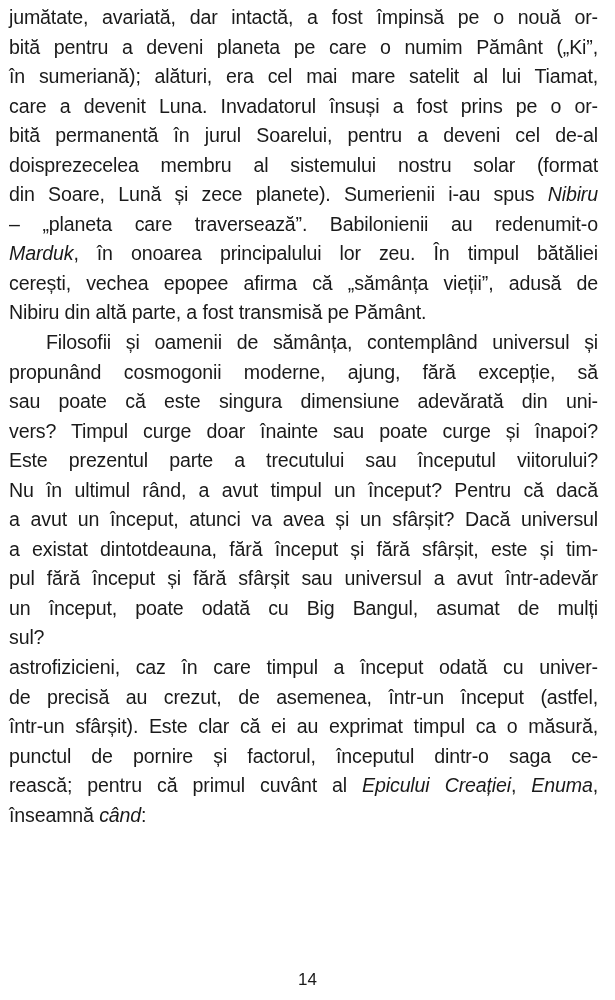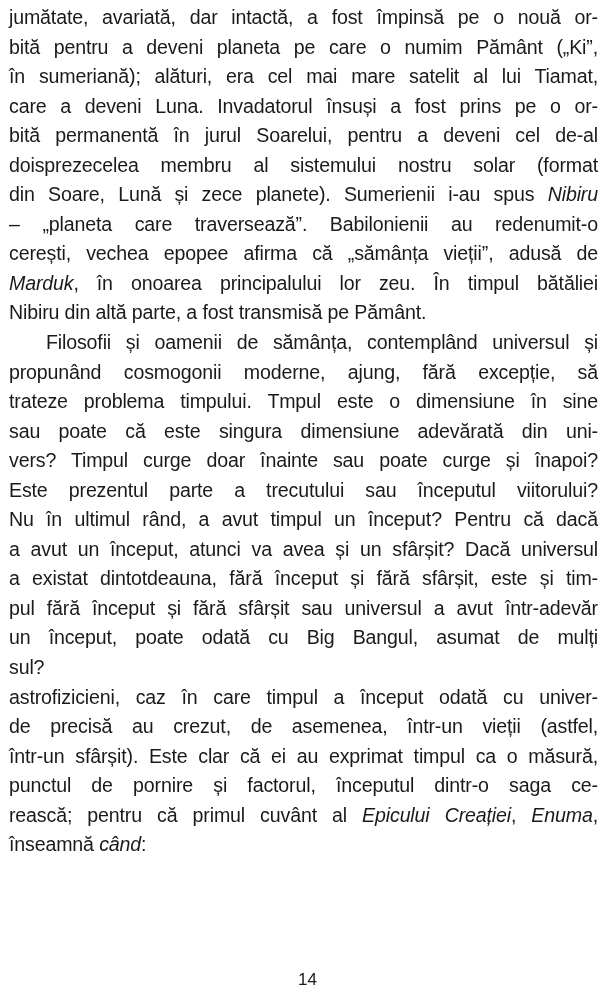--- a/index.html
+++ b/index.html
@@ -20,45 +20,44 @@
   i { font-style: italic; margin-top: 27px; }
 </style>
 </head>
 <body>
 
 <div class="page" id="page-text">
     <div>
       <span class="line">jumătate, avariată, dar intactă, a fost împinsă pe o nouă or-</span>
       <span class="line">bită pentru a deveni planeta pe care o numim Pământ („Ki”,</span>
       <span class="line">în sumeriană); alături, era cel mai mare satelit al lui Tiamat,</span>
-      <span class="line">care a deveni Luna. Invadatorul însuși a fost prins pe o or-</span>
+      <span class="line">care a devenit Luna. Invadatorul însuși a fost prins pe o or-</span>
       <span class="line">bită permanentă în jurul Soarelui, pentru a deveni cel de-al</span>
       <span class="line">doisprezecelea membru al sistemului nostru solar (format</span>
       <span class="line">din Soare, Lună și zece planete). Sumerienii i-au spus <i>Nibiru</i></span>
       <span class="line">– „planeta care traversează”. Babilonienii au redenumit-o</span>
+      <span class="line"><i>Marduk</i>, în onoarea principalului lor zeu. În timpul bătăliei</span>
       <span class="line">cerești, vechea epopee afirma că „sămânța vieții”, adusă de</span>
-      <span class="line"><i>Marduk</i>, în onoarea principalului lor zeu. În timpul bătăliei</span>
       <span class="line last">Nibiru din altă parte, a fost transmisă pe Pământ.</span>
     </div>
     <div>
       <span class="line indent">Filosofii și oamenii de sămânța, contemplând universul și</span>
       <span class="line">propunând cosmogonii moderne, ajung, fără excepție, să</span>
-      <span class="line">trateze problema timpului. Tmpul este o dimensiune în sine</span>
       <span class="line">sau poate că este singura dimensiune adevărată din uni-</span>
       <span class="line">vers? Timpul curge doar înainte sau poate curge și înapoi?</span>
       <span class="line">Este prezentul parte a trecutului sau începutul viitorului?</span>
       <span class="line">Nu în ultimul rând, a avut timpul un început? Pentru că dacă</span>
       <span class="line">a avut un început, atunci va avea și un sfârșit? Dacă universul</span>
       <span class="line">a existat dintotdeauna, fără început și fără sfârșit, este și tim-</span>
       <span class="line">pul fără început și fără sfârșit sau universul a avut într-adevăr</span>
       <span class="line">un început, poate odată cu Big Bangul, asumat de mulți</span>
       <span class="line last">sul?</span>
       <span class="line">astrofizicieni, caz în care timpul a început odată cu univer-</span>
     </div>
     <div>
-      <span class="line">de precisă au crezut, de asemenea, într-un vieții (astfel,</span>
+      <span class="line">de precisă au crezut, de asemenea, într-un început (astfel,</span>
       <span class="line">într-un sfârșit). Este clar că ei au exprimat timpul ca o măsură,</span>
       <span class="line">punctul de pornire și factorul, începutul dintr-o saga ce-</span>
       <span class="line">rească; pentru că primul cuvânt al <i>Epicului Creației</i>, <i>Enuma</i>,</span>
       <span class="line last">înseamnă <i>când</i>:</span>
     </div>
   </div>
 <div class="page-number">14</div>
 
 </body></html>

